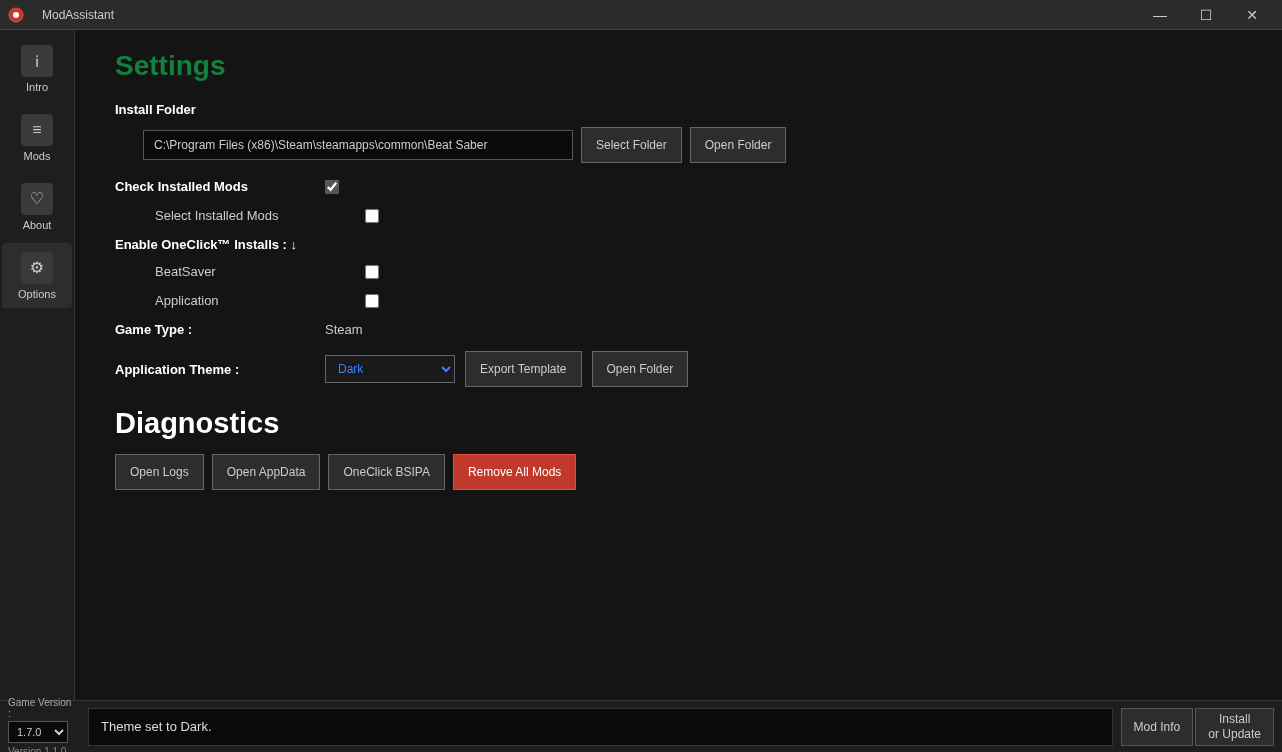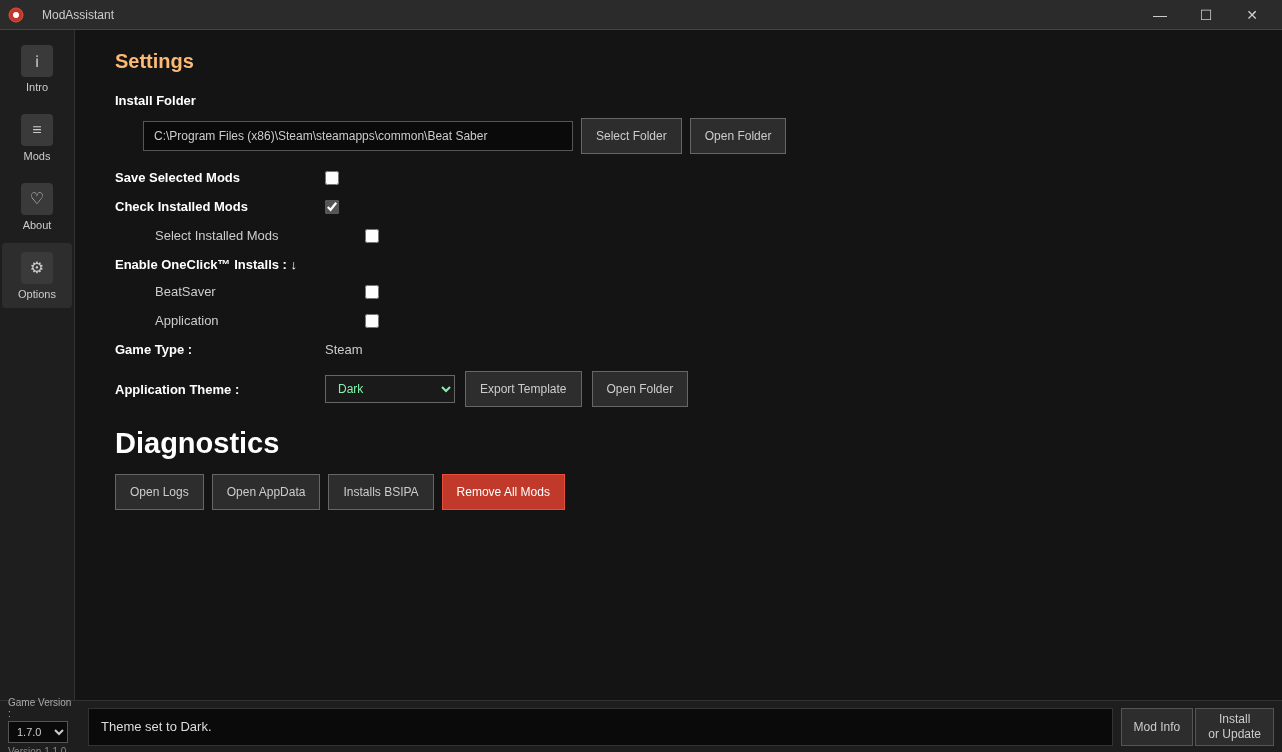--- a/index.html
+++ b/index.html
@@ -101,23 +101,23 @@
     
     .content {
       flex: 1;
       background: #141414;
       overflow-y: auto;
       padding: 20px 40px;
     }
 
     
     .section-title {
-      font-size: 20px;
+      font-size: 28px;
       font-weight: 600;
-      color: #fdba74;
+      color: #15803d;
       margin-bottom: 20px;
     }
 
     .setting-row {
       display: flex;
       align-items: center;
       margin-bottom: 14px;
       gap: 10px;
     }
 
@@ -195,21 +195,21 @@
     }
 
     .game-type-value {
       font-size: 13px;
       color: #cccccc;
     }
 
     .theme-select {
       background: #1a1a1a;
       border: 1px solid #666;
-      color: #86efac;
+      color: #3b82f6;
       padding: 4px 8px;
       font-size: 12px;
       height: 28px;
       width: 130px;
       cursor: pointer;
     }
 
     
     .bottom-bar {
       position: absolute;
@@ -337,26 +337,20 @@
 
     <div class="install-folder-section">
       <div class="section-header">Install Folder</div>
       <div class="install-folder-row">
         <input type="text" class="install-folder-input" readonly="" value="C:\Program Files (x86)\Steam\steamapps\common\Beat Saber" style="">
         <button class="btn">Select Folder</button>
         <button class="btn">Open Folder</button>
       </div>
     </div>
 
-    <div class="setting-row">
-      <span class="setting-label">Save Selected Mods</span>
-      <div class="checkbox-wrapper">
-        <input type="checkbox" style="">
-      </div>
-    </div>
 
     <div class="setting-row">
       <span class="setting-label">Check Installed Mods</span>
       <div class="checkbox-wrapper">
         <input type="checkbox" checked="" style="">
       </div>
     </div>
 
     <div class="setting-row">
       <span class="setting-sublabel">Select Installed Mods</span>
@@ -396,21 +390,21 @@
         <option>System</option>
       </select>
       <button class="btn">Export Template</button>
       <button class="btn">Open Folder</button>
     </div>
 
     <div class="section-divider-title">Diagnostics</div>
     <div class="diagnostics-row">
       <button class="btn">Open Logs</button>
       <button class="btn">Open AppData</button>
-      <button class="btn">Installs BSIPA</button>
+      <button class="btn">OneClick BSIPA</button>
       <button class="btn btn-red">Remove All Mods</button>
     </div>
   </div>
 </div>
 
 <div class="bottom-bar">
   <div class="game-version-section">
     <span class="game-version-label">Game Version :</span>
     <select class="game-version-select">
       <option>1.7.0</option>

